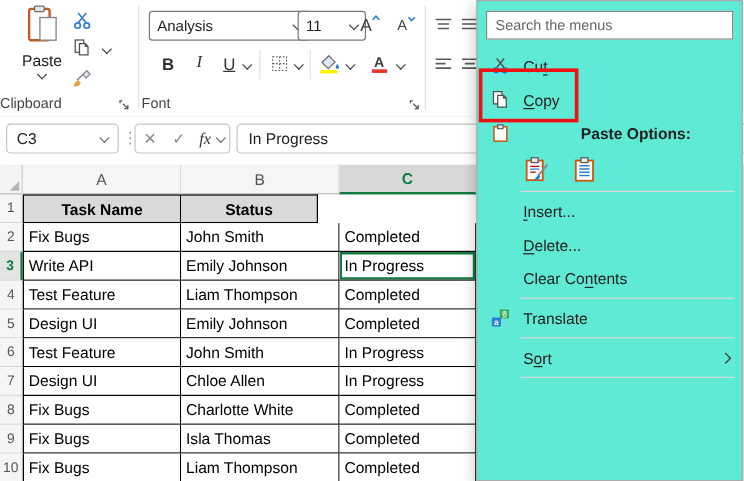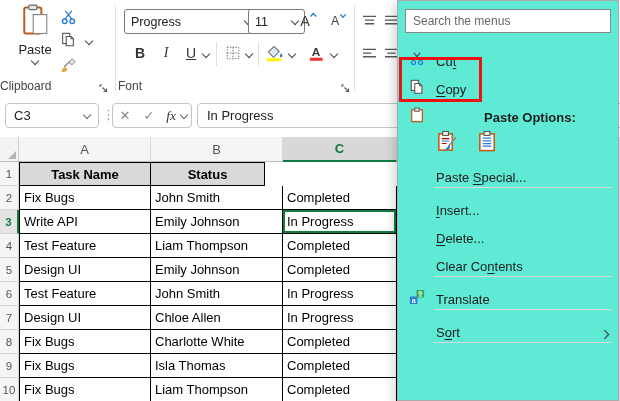--- a/index.html
+++ b/index.html
@@ -74,21 +74,21 @@
   .cell.selcell{box-shadow:inset 0 0 0 2px var(--green);}
 
   
   .ctx{position:absolute;left:397px;top:0;width:222px;height:401px;background:#5eead4;
        border:1px solid #ababab;box-sizing:border-box;box-shadow:-3px 4px 10px rgba(0,0,0,.18);
        z-index:5;overflow:hidden;}
   .ctx-search{margin:8px 7px 8px 7px;}
   .ctx-search input{width:100%;height:24px;box-sizing:border-box;border:1px solid #8a8a8a;
        font-size:12px;color:#444;padding:0 7px;font-family:"Liberation Sans",sans-serif;outline:none;}
   .ctx-search input::placeholder{color:#666;opacity:1;}
-  .mi{display:flex;align-items:flex-end;height:28px;padding:0 8px 0 9px;cursor:pointer;}
+  .mi{display:flex;align-items:center;height:28px;padding:0 8px 0 9px;cursor:pointer;}
   .mi-icon{width:20px;height:20px;flex:0 0 20px;display:flex;align-items:center;justify-content:center;}
   .mi-label{margin-left:9px;font-size:13px;color:#212121;}
   .mi-label u{text-decoration:underline;text-underline-offset:2px;}
   .mi.bold .mi-label{font-weight:bold;padding-left:48px;}
   .mi-arrow{margin-left:auto;display:flex;align-items:center;}
   .msep{height:1px;background:#d9d9d9;margin:2px 6px 2px 36px;}
   .popts{display:flex;align-items:center;height:32px;padding-left:36px;gap:14px;}
   .popt{width:24px;height:24px;display:flex;align-items:center;justify-content:center;
         cursor:pointer;border:1px solid transparent;}
 
@@ -133,21 +133,21 @@
           <path d="M1.5 16.8 c3 .6 5.3-.6 6.3-2.9 l-2.3-2.3 c-2.3 1-3.7 2.7-4 5.2 z" fill="#E8A33C"></path>
         </svg>
       </div>
     <div class="grp-label" style="left:0;width:110px;">Clipboard</div>
     <div class="launcher" style="left:99px;top:80px;"><svg viewBox="0 0 10 10" width="10" height="10">
           <path d="M1 3 V1 h2 M3.5 3.5 l4 4 M7.5 4.5 V7.5 H4.5" fill="none" stroke="#595959" stroke-width="1.1"></path>
         </svg></div>
     <div class="vsep" style="left:115px;"></div>
 
     <div class="combo" style="left:124px;top:9px;width:120px;">
-      <span>Progress</span>
+      <span>Analysis</span>
       <span class="cv"></span>
     </div>
     <div class="combo" style="left:248px;top:9px;width:43px;">
       <span>11</span>
       <span class="cv"></span>
     </div>
     <div class="sbtn" style="left:296px;top:9px;">
         <svg viewBox="0 0 20 18" width="20" height="18">
           <text x="8" y="14.5" text-anchor="middle" font-size="14.5" fill="#404040" font-family="Liberation Sans,sans-serif">A</text>
           <path d="M13.5 5.5 l2.8-3 2.8 3" fill="none" stroke="#2B7CD3" stroke-width="1.4"></path>
@@ -358,24 +358,20 @@
             </svg>
           </span>
           <span class="popt">
             <svg viewBox="0 0 24 24" width="23" height="23">
               <rect x="4" y="4" width="15" height="17.5" fill="#fff" stroke="#C55A11" stroke-width="1.6"></rect>
               <rect x="8.5" y="1.5" width="6" height="4.2" fill="#EDEDED" stroke="#595959" stroke-width="1.1"></rect>
               <path d="M7 8.5 h9 M7 11.3 h9 M7 14.1 h9 M7 16.9 h9" stroke="#2B7CD3" stroke-width="1.3"></path>
             </svg>
           </span>
         </div>
-        <div class="mi">
-          <span class="mi-icon"></span>
-          <span class="mi-label">Paste <u>S</u>pecial...</span>
-        </div>
         <div class="msep"></div>
         <div class="mi">
           <span class="mi-icon"></span>
           <span class="mi-label"><u>I</u>nsert...</span>
         </div>
         <div class="mi">
           <span class="mi-icon"></span>
           <span class="mi-label"><u>D</u>elete...</span>
         </div>
         <div class="mi">

